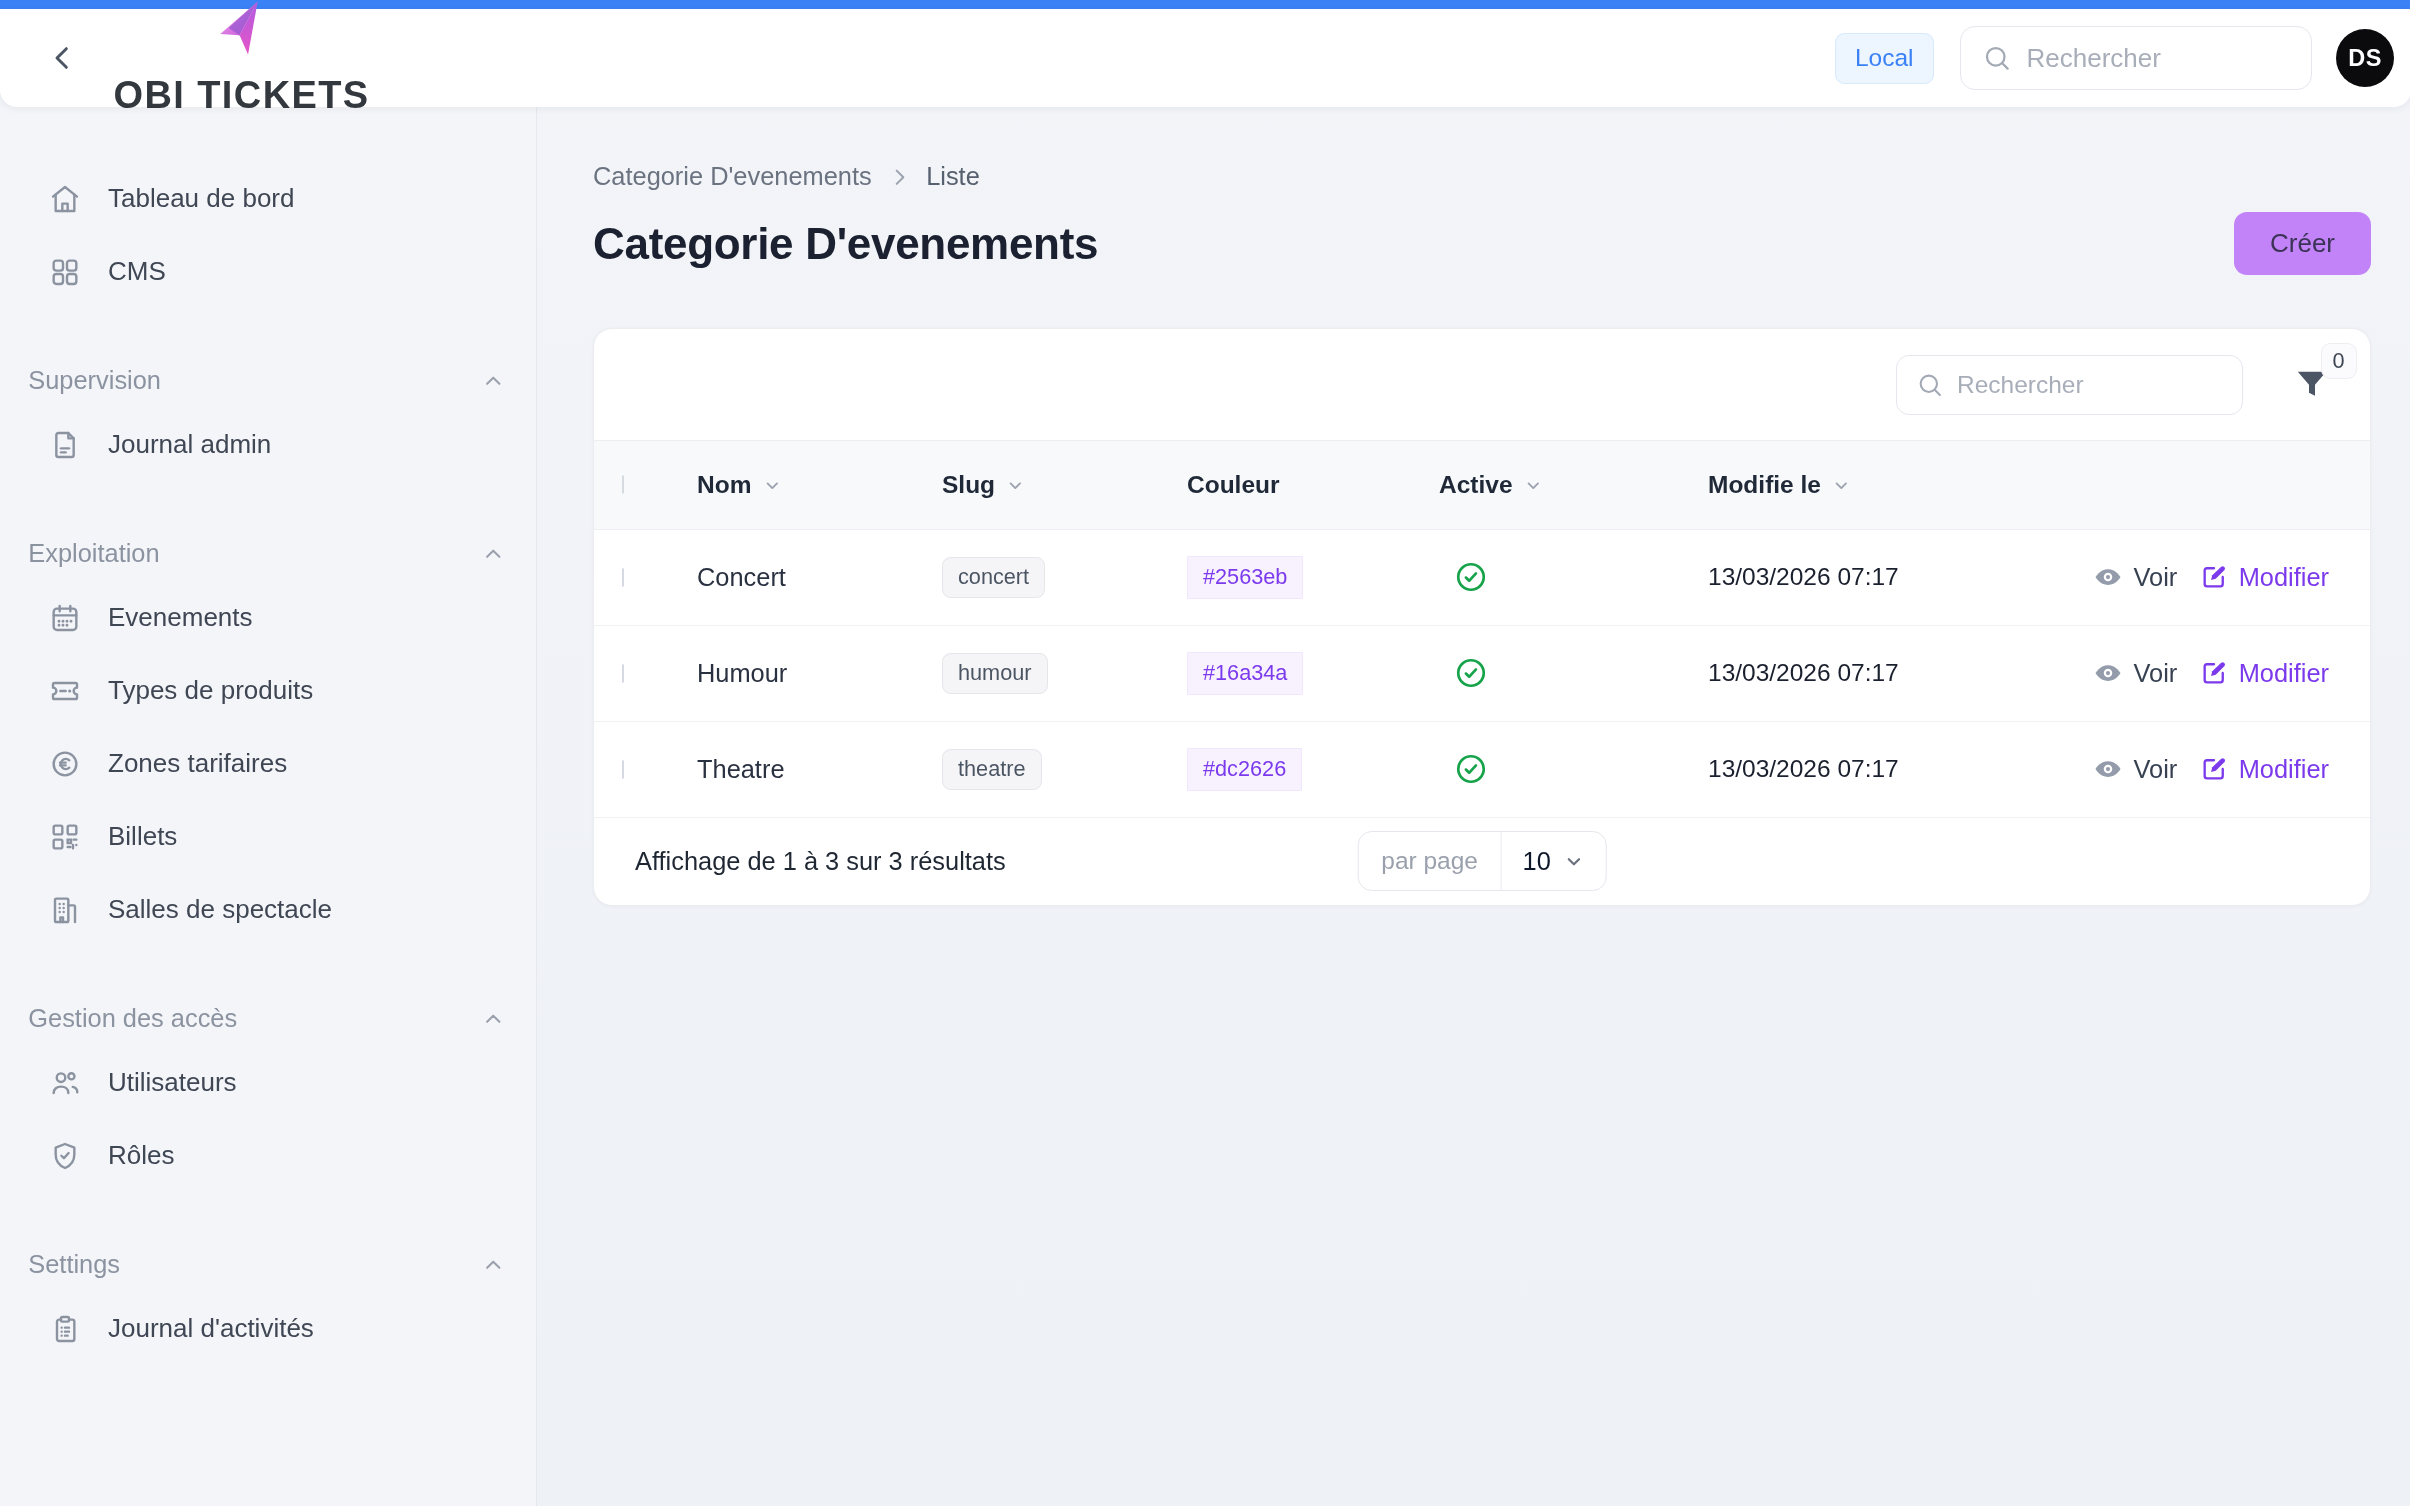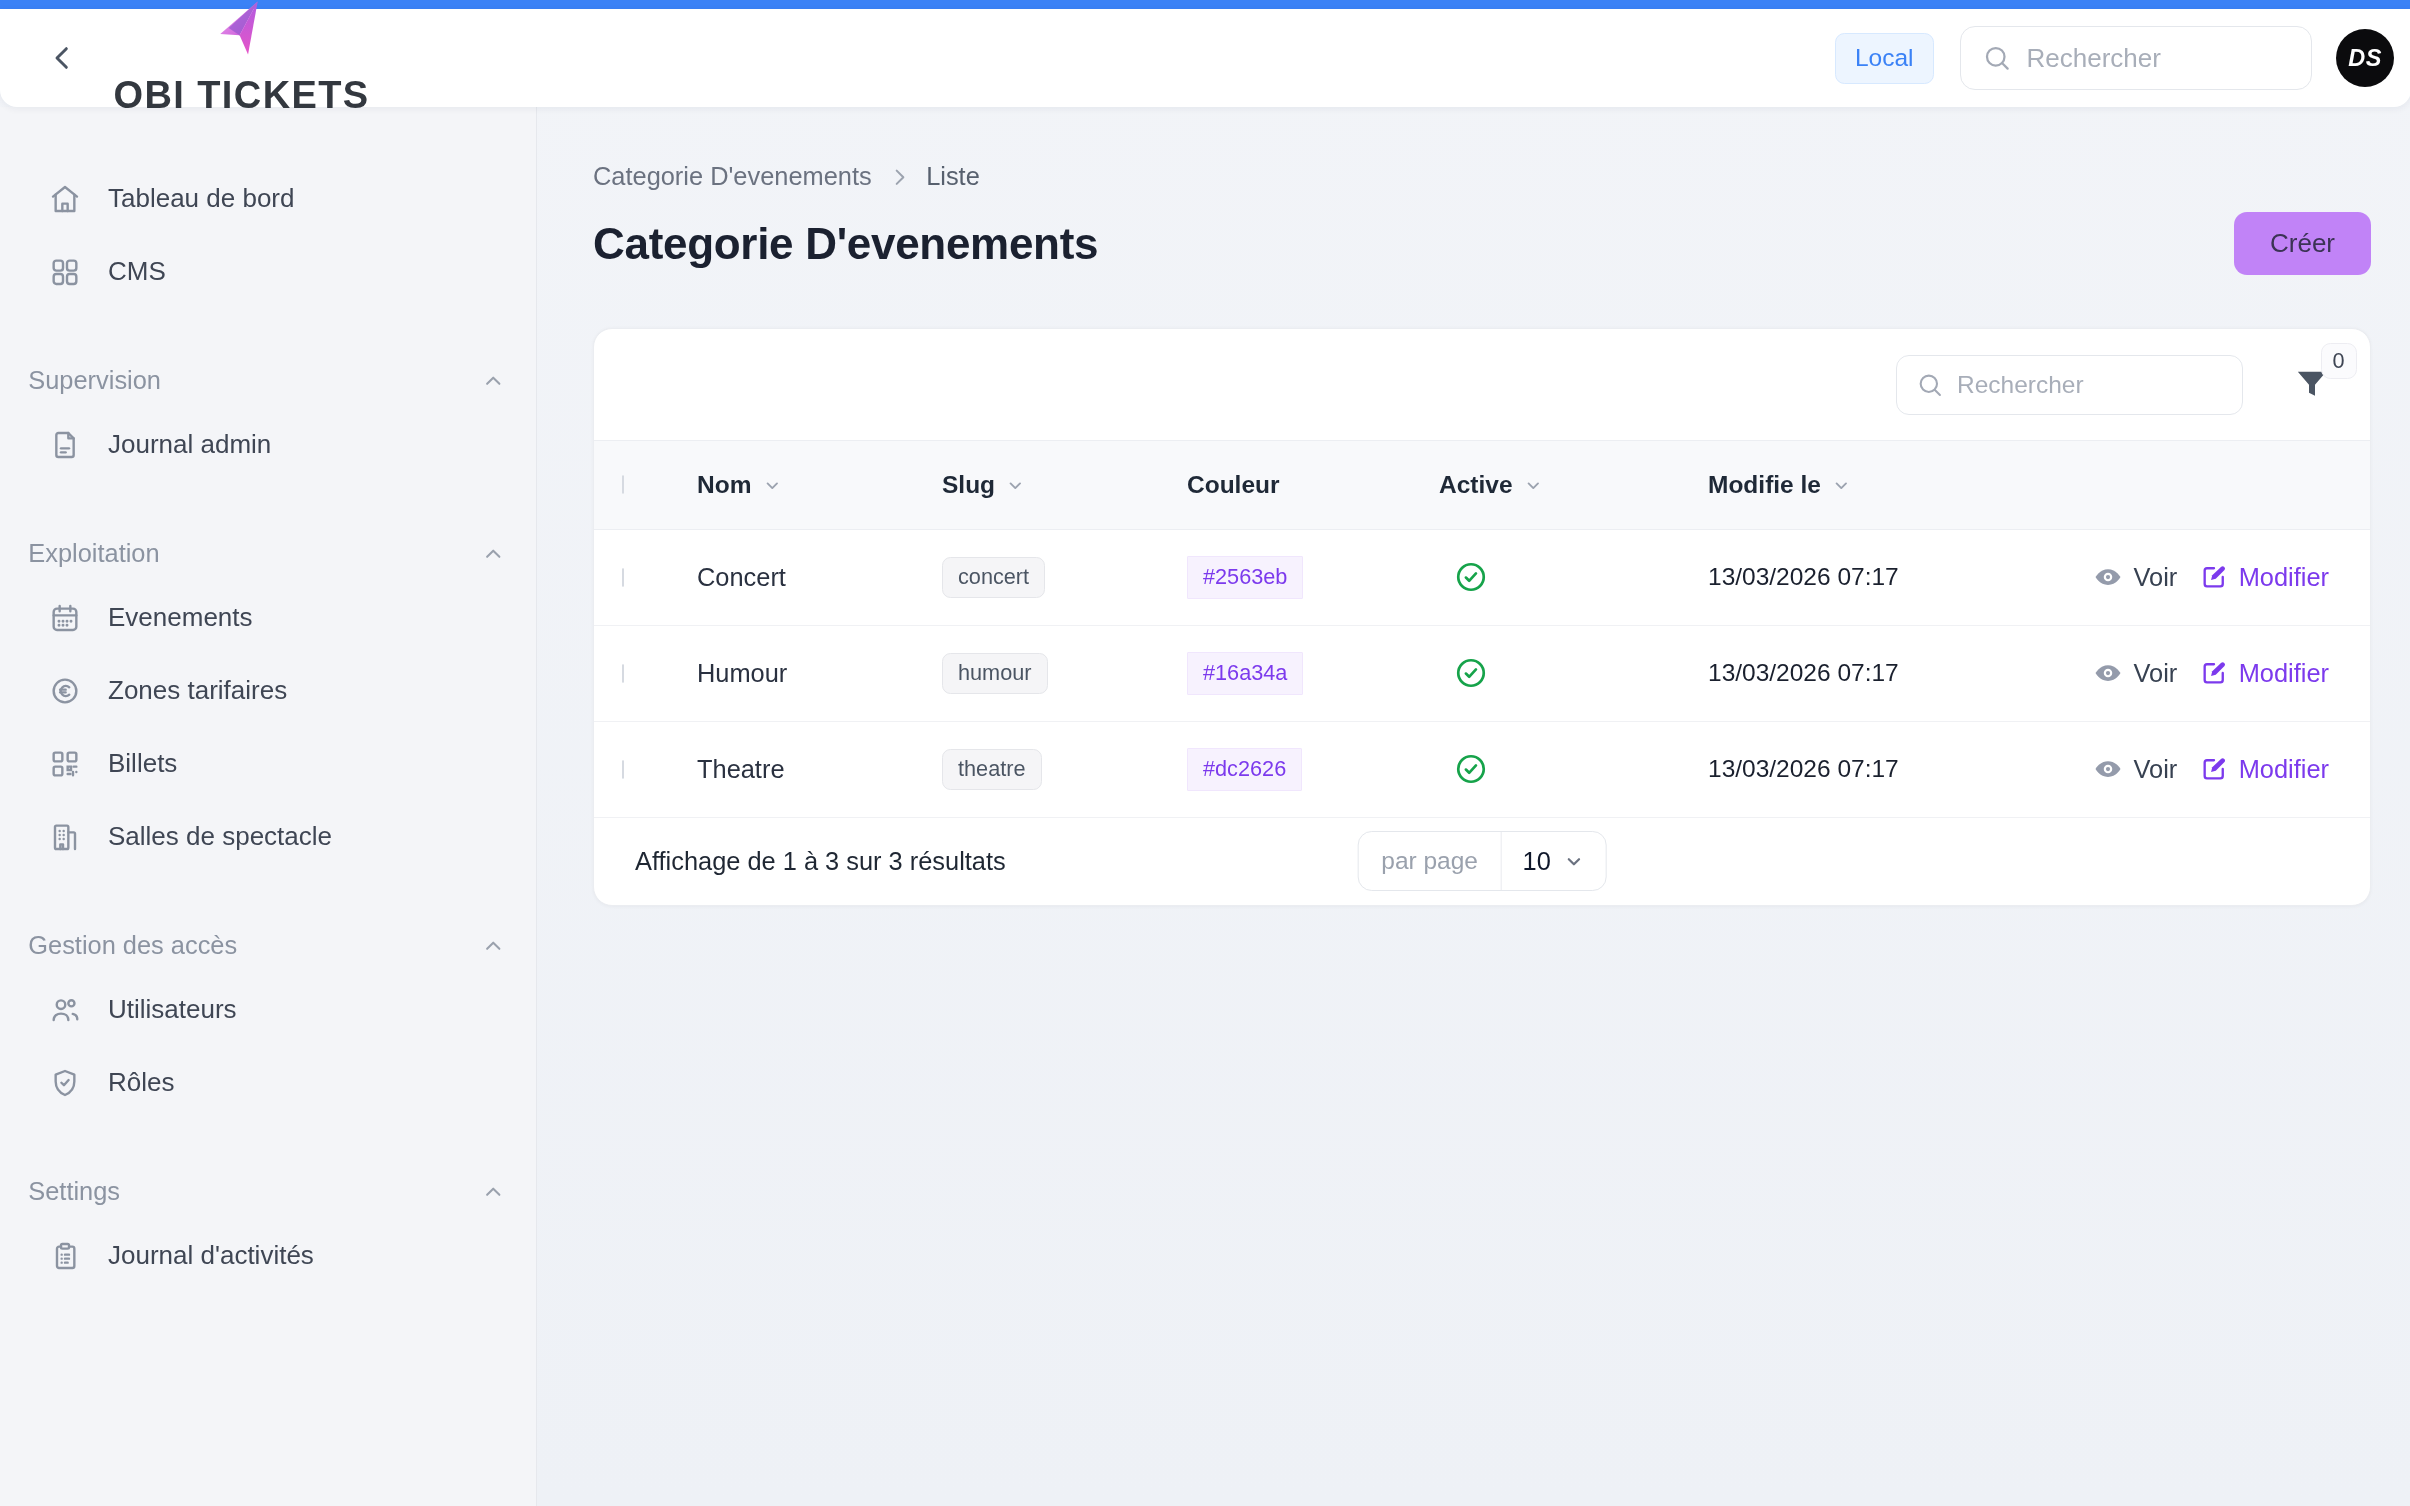--- a/index.html
+++ b/index.html
@@ -37,21 +37,21 @@
     margin-right:24.5px;
   }
   .header-search input, .table-search input {
     border:none; outline:none; flex:1; font-size:26px; color:#374151; background:transparent;
     font-family:inherit; min-width:0;
   }
   .header-search input::placeholder, .table-search input::placeholder { color:#a8aeb9; }
   .avatar {
     width:58px; height:58px; border-radius:50%; background:#0b0b0d; color:#fff;
     display:flex; align-items:center; justify-content:center;
-    font-size:23.5px; font-weight:700; letter-spacing:0.5px; cursor:pointer;font-style:italic;
+    font-size:23.5px; font-weight:700; letter-spacing:0.5px; cursor:pointer;
   }
 
   
   .layout { display:flex; height:1399px; }
   .sidebar {
     width:537px; flex:0 0 537px; background:#f4f5f8;
     border-right:0.9px solid #e6e8ed;
     padding:55px 24.5px 0 24.5px;
   }
   .side-item {
@@ -257,20 +257,30 @@
       <span class="icn">
         <svg width="32" height="32" viewBox="0 0 24 24" fill="none" stroke="currentColor" stroke-width="1.8" stroke-linecap="round">
             <rect x="3.5" y="5" width="17" height="16" rx="2.5"></rect>
             <path d="M8 3v4M16 3v4M3.5 10h17"></path>
             <path d="M7.5 14.5h.01M10.5 14.5h.01M13.5 14.5h.01M7.5 17.5h.01M10.5 17.5h.01M13.5 17.5h.01M16.5 14.5h.01" stroke-width="2.2"></path>
           </svg>
       </span>
       <span>Evenements</span>
     </div>
 
+    <div class="side-item">
+      <span class="icn">
+        <svg width="32" height="32" viewBox="0 0 24 24" fill="none" stroke="currentColor" stroke-width="1.8" stroke-linecap="round" stroke-linejoin="round">
+            <path d="M3 7a1 1 0 0 1 1-1h16a1 1 0 0 1 1 1v2.5a2.5 2.5 0 0 0 0 5V17a1 1 0 0 1-1 1H4a1 1 0 0 1-1-1v-2.5a2.5 2.5 0 0 0 0-5z"></path>
+            <path d="M8.5 12h4"></path>
+            <path d="M15.5 12h.01" stroke-width="2.4"></path>
+          </svg>
+      </span>
+      <span>Types de produits</span>
+    </div>
 
     <div class="side-item">
       <span class="icn">
         <svg width="32" height="32" viewBox="0 0 24 24" fill="none" stroke="currentColor" stroke-width="1.8" stroke-linecap="round">
             <circle cx="12" cy="12" r="8.5"></circle>
             <path d="M15.2 9.2a3.8 3.8 0 1 0 0 5.6"></path>
             <path d="M8.3 11h4.2M8.3 13h4.2"></path>
           </svg>
       </span>
       <span>Zones tarifaires</span>

